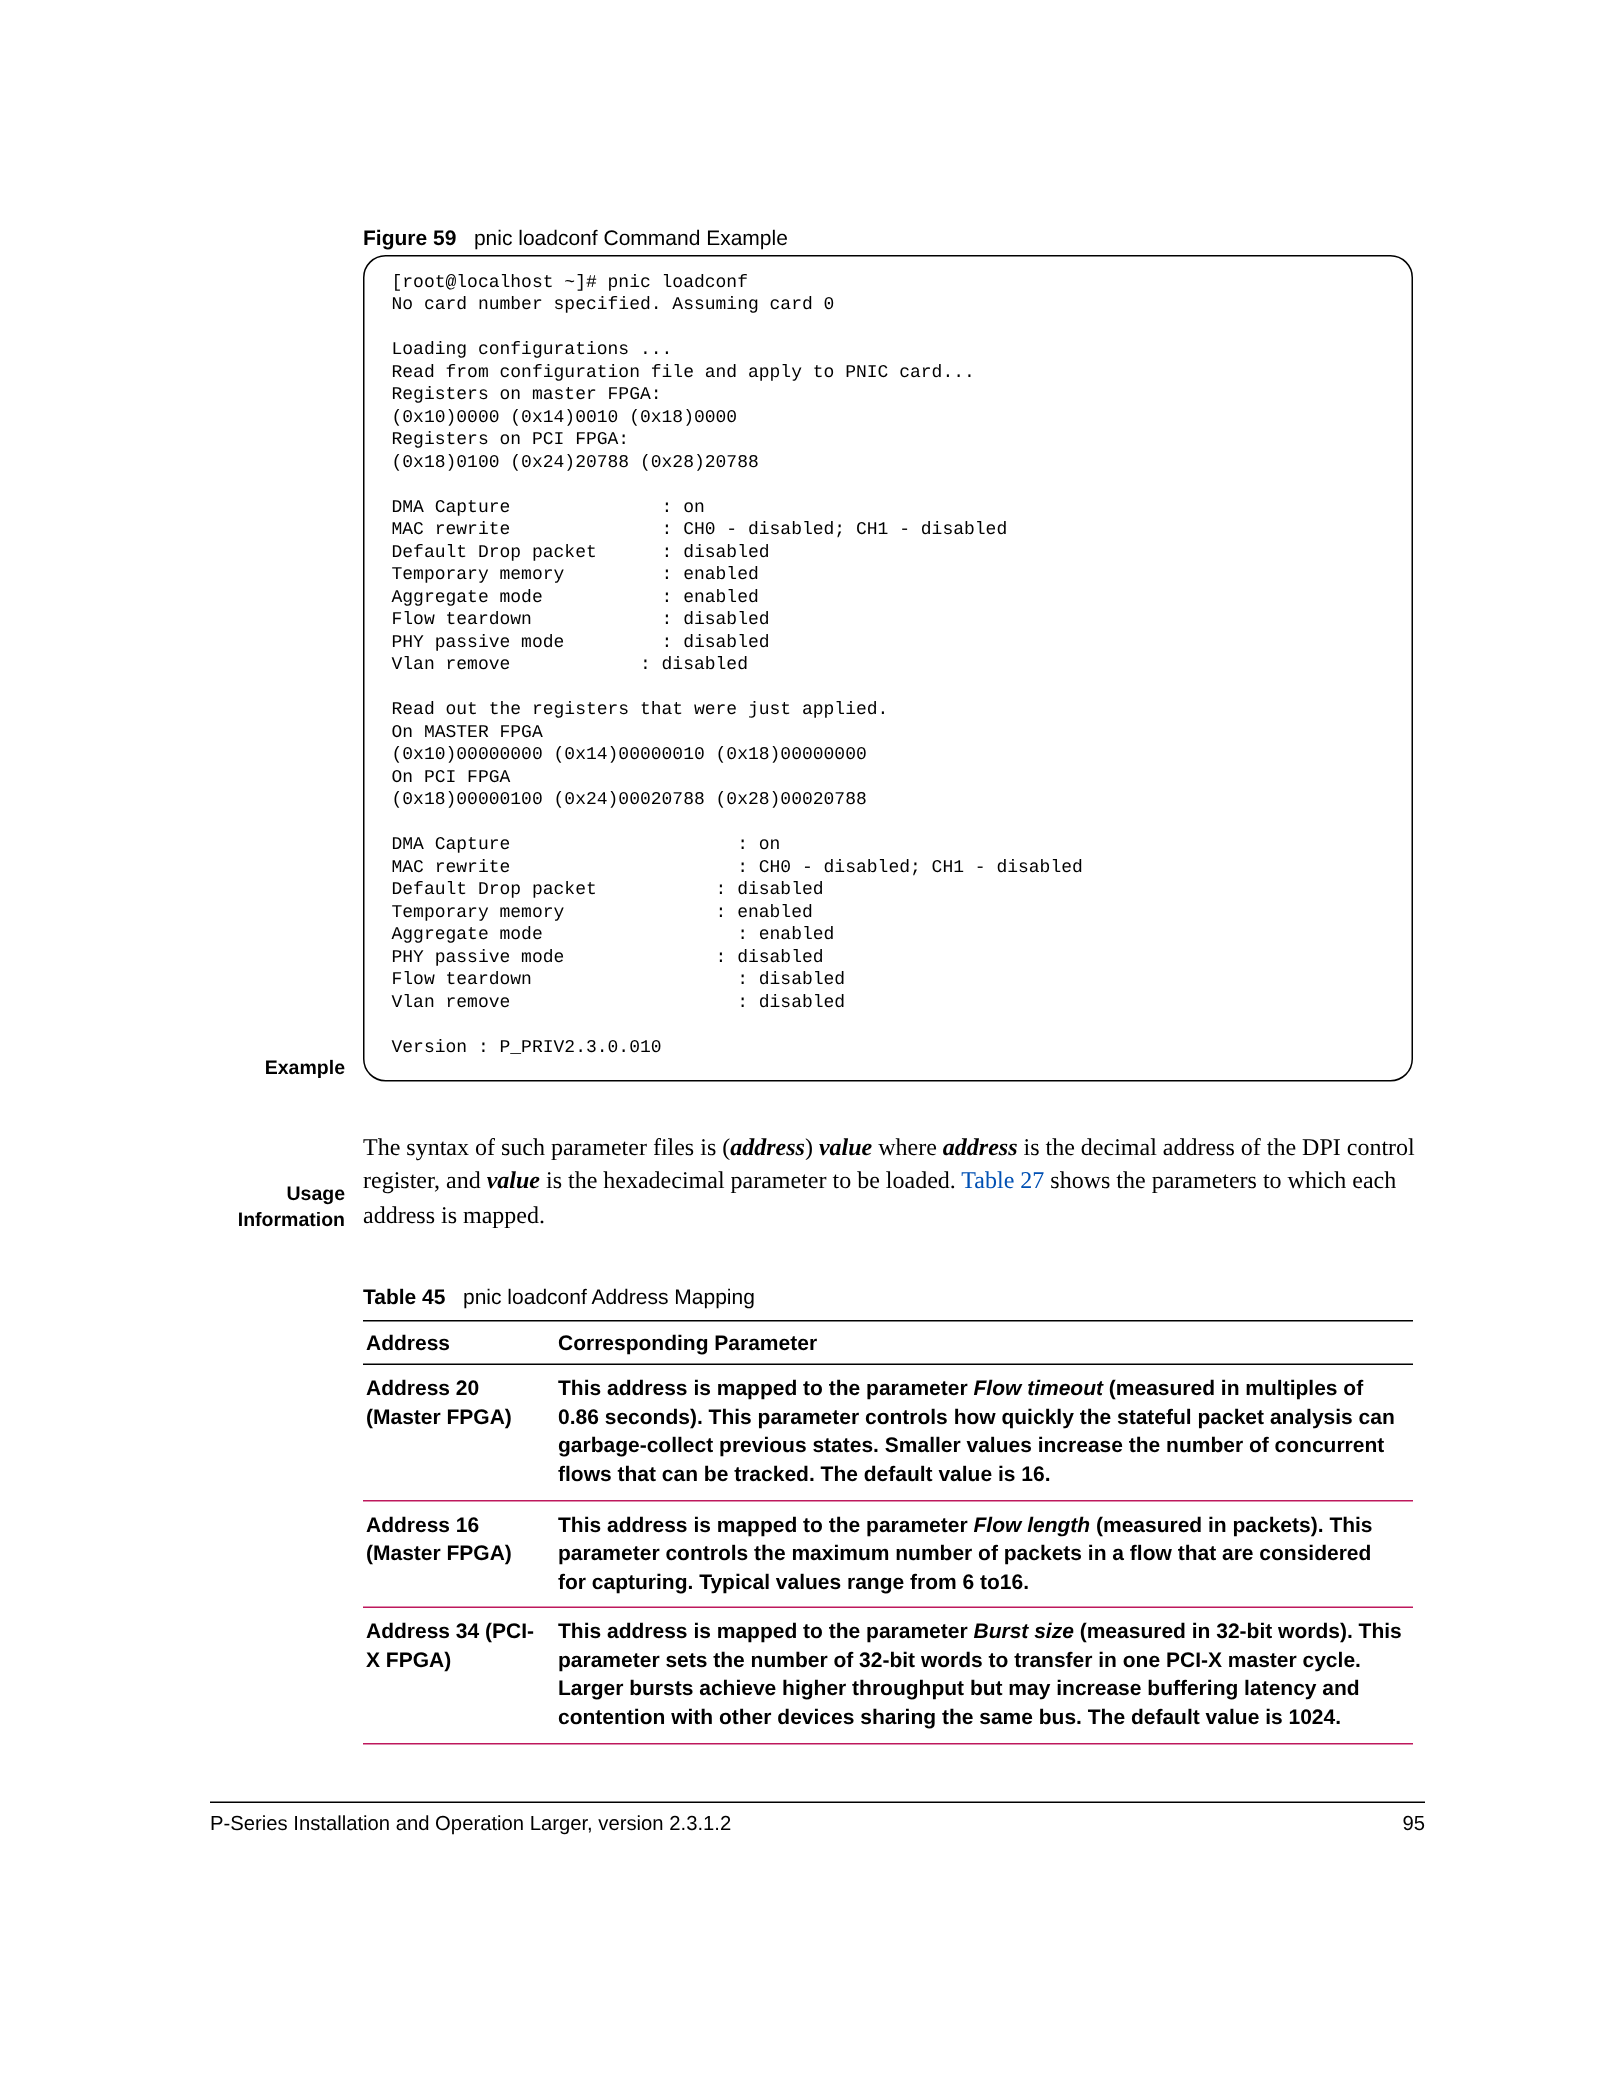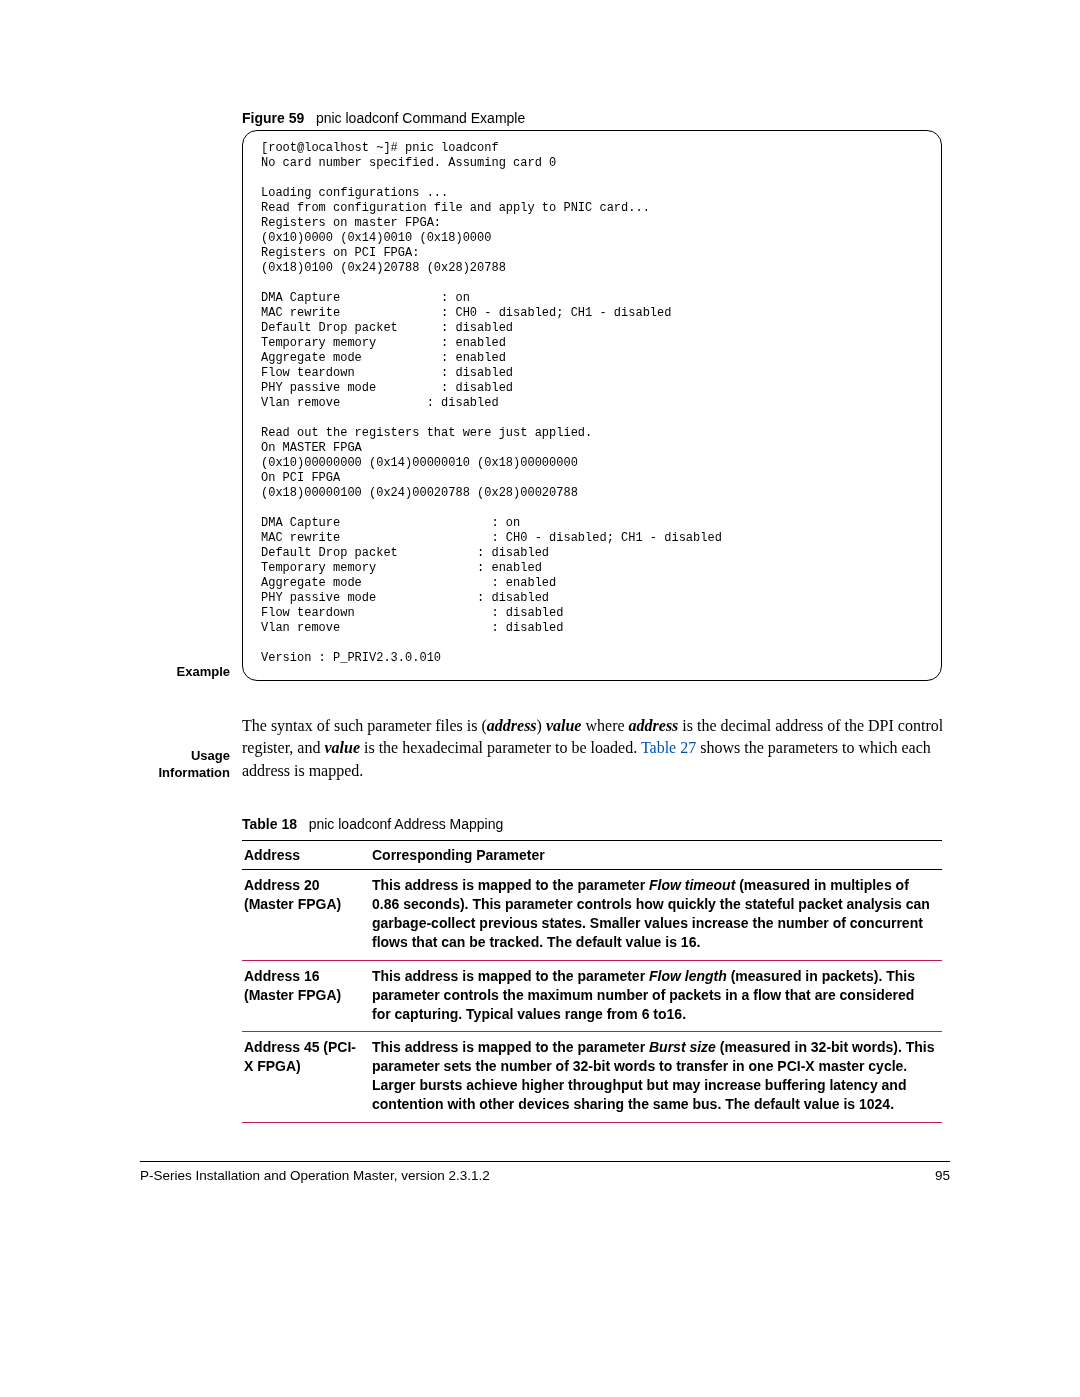--- a/index.html
+++ b/index.html
@@ -30,20 +30,21 @@
     font-size: 13px;
     padding-right: 12px;
     line-height: 1.3;
   }
   .content-col {
     flex: 1;
   }
   .fig-caption {
     font-family: Arial, Helvetica, sans-serif;
     font-size: 14px;
+    margin-top: 40px;
   }
   .fig-caption b { font-weight: bold; }
   .terminal-box {
     border: 1.5px solid #000;
     border-radius: 15px;
     padding: 10px 18px 14px 18px;
     margin-top: 4px;
     width: 700px;
     box-sizing: border-box;
     font-family: "Courier New", Courier, monospace;
@@ -153,46 +154,46 @@
     <div class="label-col">Usage Information</div>
     <div class="content-col usage-text">
       <span>The syntax of such parameter files is (</span><span class="addrword">address</span><span>) </span><span class="valword">value</span><span> where </span><span class="addrword">address</span><span> is the decimal address of the DPI control register, and </span><span class="valword">value</span><span> is the hexadecimal parameter to be loaded. </span><span class="link">Table 27</span><span> shows the parameters to which each address is mapped.</span>
     </div>
   </div>
 
   <div class="row">
     <div class="label-col"></div>
     <div class="content-col">
       <div class="table-caption">
-        <b>Table 18</b>&nbsp;&nbsp;&nbsp;<span>pnic loadconf Address Mapping</span>
+        <b>Table 45</b>&nbsp;&nbsp;&nbsp;<span>pnic loadconf Address Mapping</span>
       </div>
       <table class="addr">
         <thead>
           <tr>
             <th>Address</th>
             <th>Corresponding Parameter</th>
           </tr>
         </thead>
         <tbody>
           <tr>
             <td class="ac">Address 20 (Master FPGA)</td>
             <td><span>This address is mapped to the parameter </span><span class="ital">Flow timeout</span><span> (measured in multiples of 0.86 seconds). This parameter controls how quickly the stateful packet analysis can garbage-collect previous states. Smaller values increase the number of concurrent flows that can be tracked. The default value is 16.</span></td>
           </tr>
           <tr>
             <td class="ac">Address 16 (Master FPGA)</td>
             <td><span>This address is mapped to the parameter </span><span class="ital">Flow length</span><span> (measured in packets). This parameter controls the maximum number of packets in a flow that are considered for capturing. Typical values range from 6 to16.</span></td>
           </tr>
           <tr>
-            <td class="ac">Address 45 (PCI-X FPGA)</td>
+            <td class="ac">Address 34 (PCI-X FPGA)</td>
             <td><span>This address is mapped to the parameter </span><span class="ital">Burst size</span><span> (measured in 32-bit words). This parameter sets the number of 32-bit words to transfer in one PCI-X master cycle. Larger bursts achieve higher throughput but may increase buffering latency and contention with other devices sharing the same bus. The default value is 1024.</span></td>
           </tr>
         </tbody>
       </table>
     </div>
   </div>
 
   <hr class="footer-rule">
   <div class="footer">
-    <span>P-Series Installation and Operation Master, version 2.3.1.2</span>
+    <span>P-Series Installation and Operation Larger, version 2.3.1.2</span>
     <span>95</span>
   </div>
 
 </div>
 
 </body></html>

